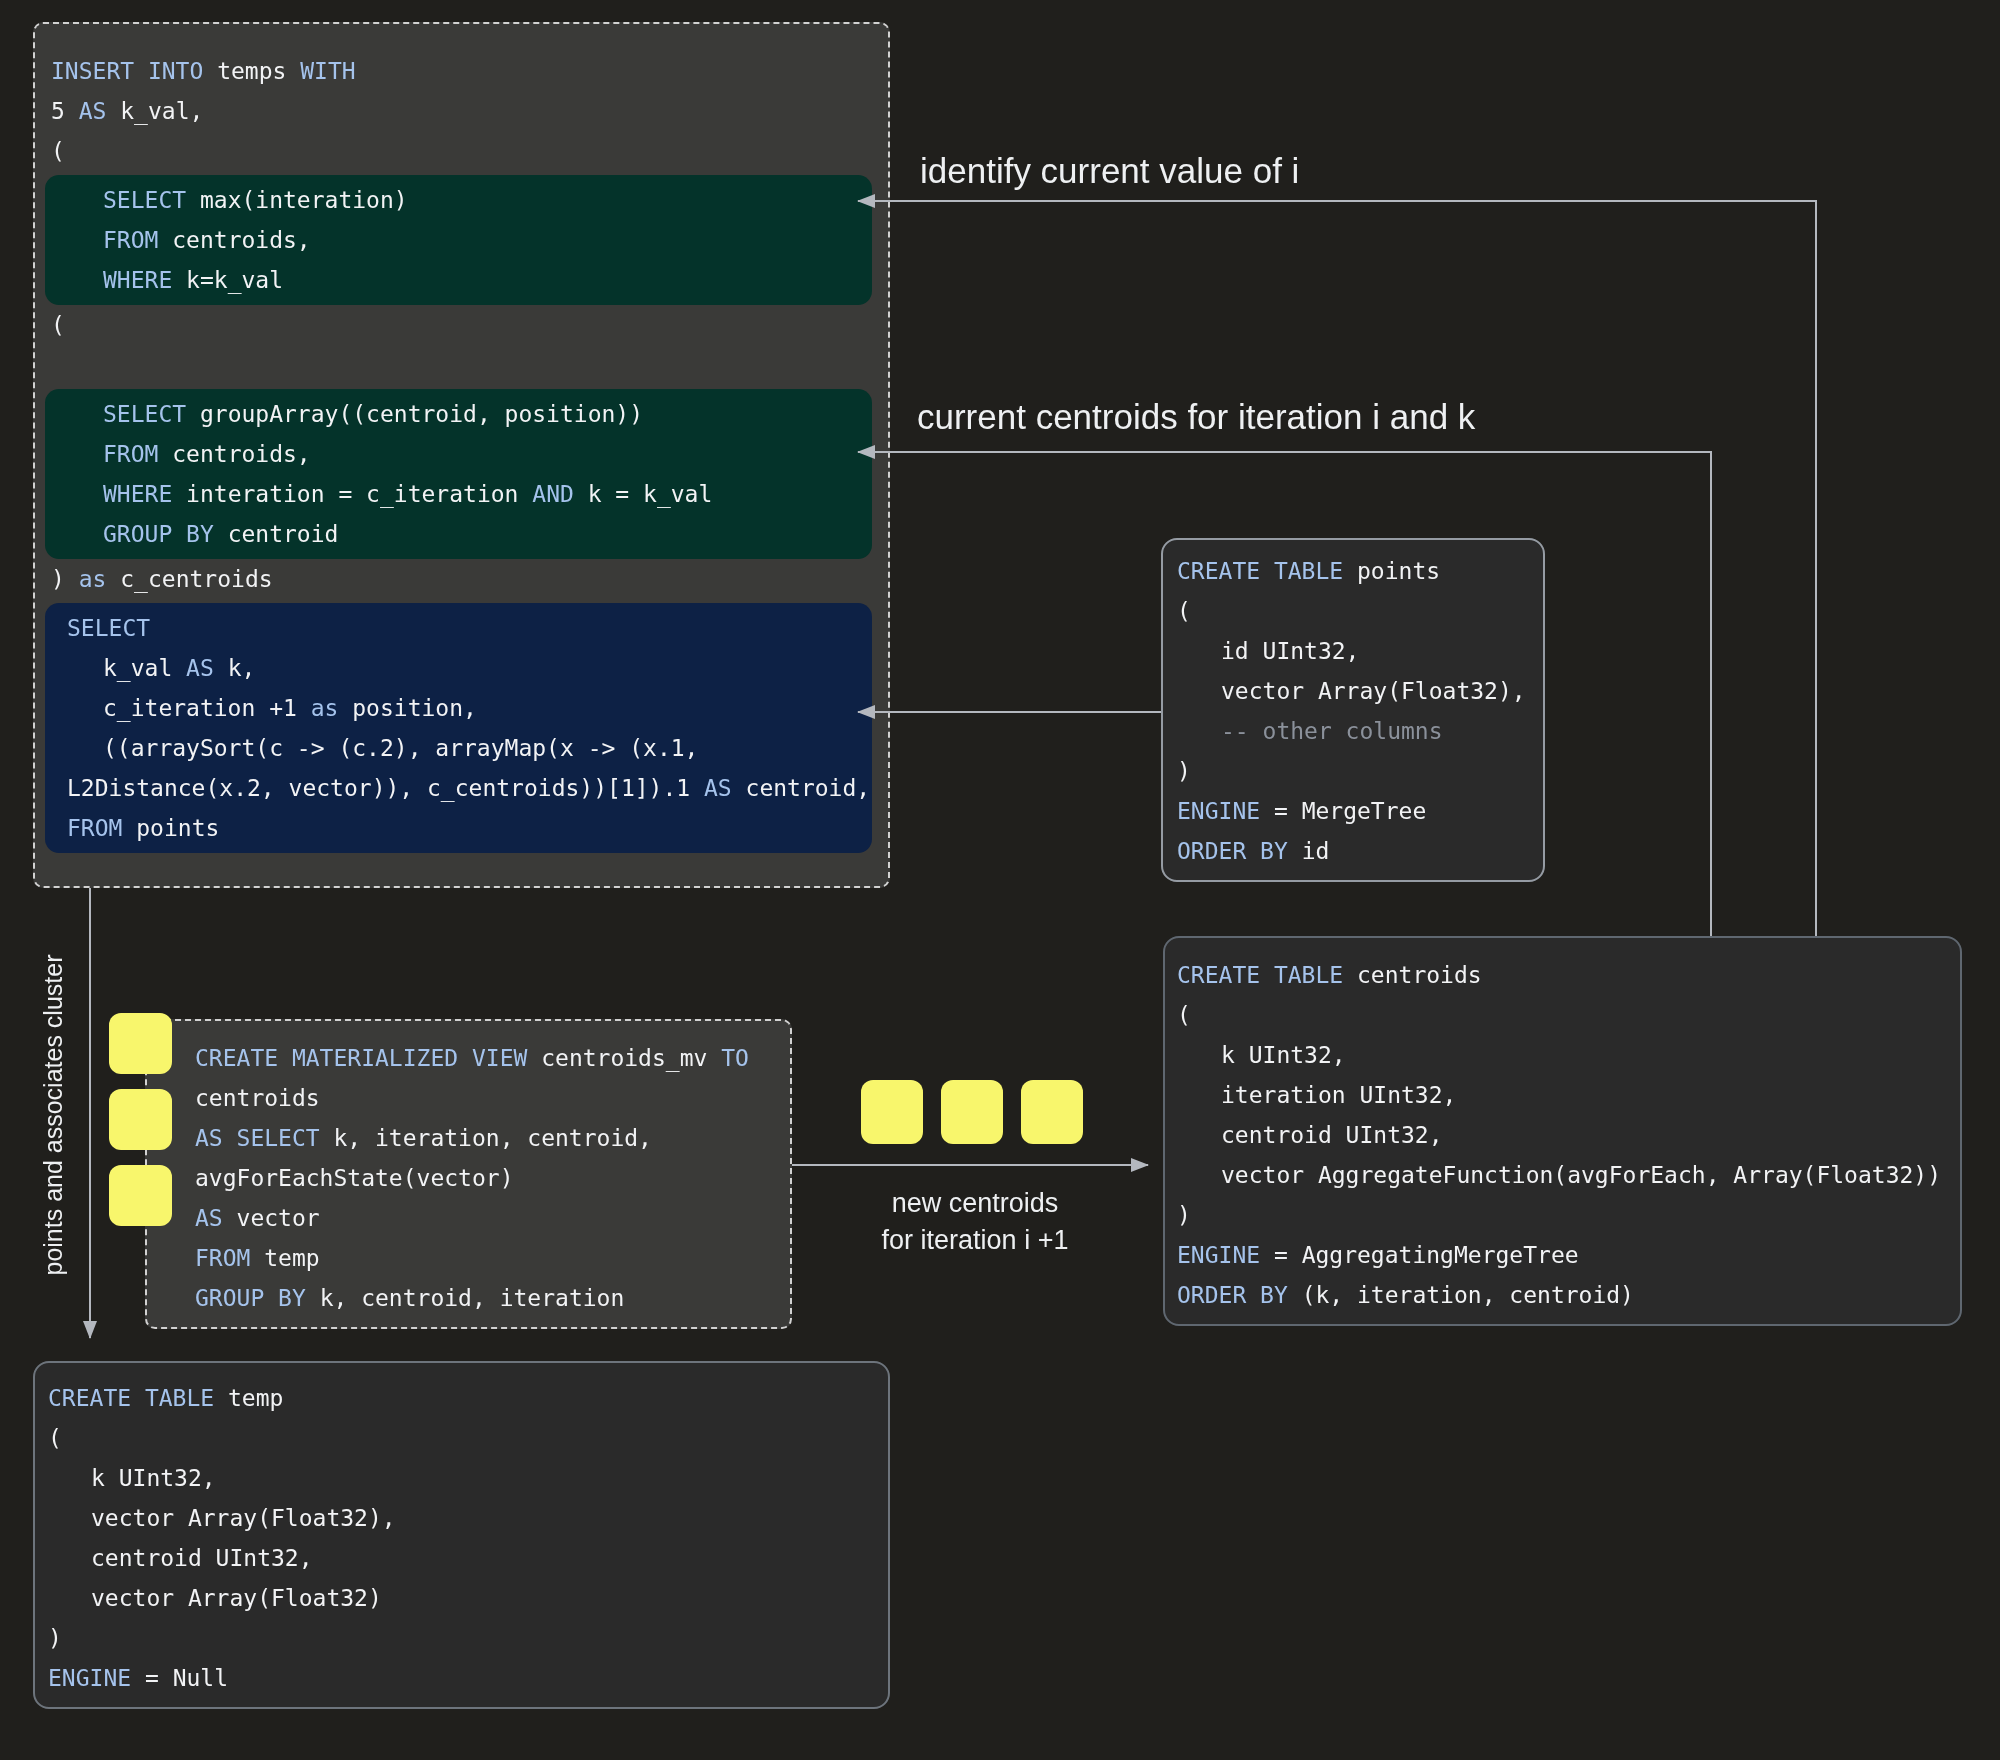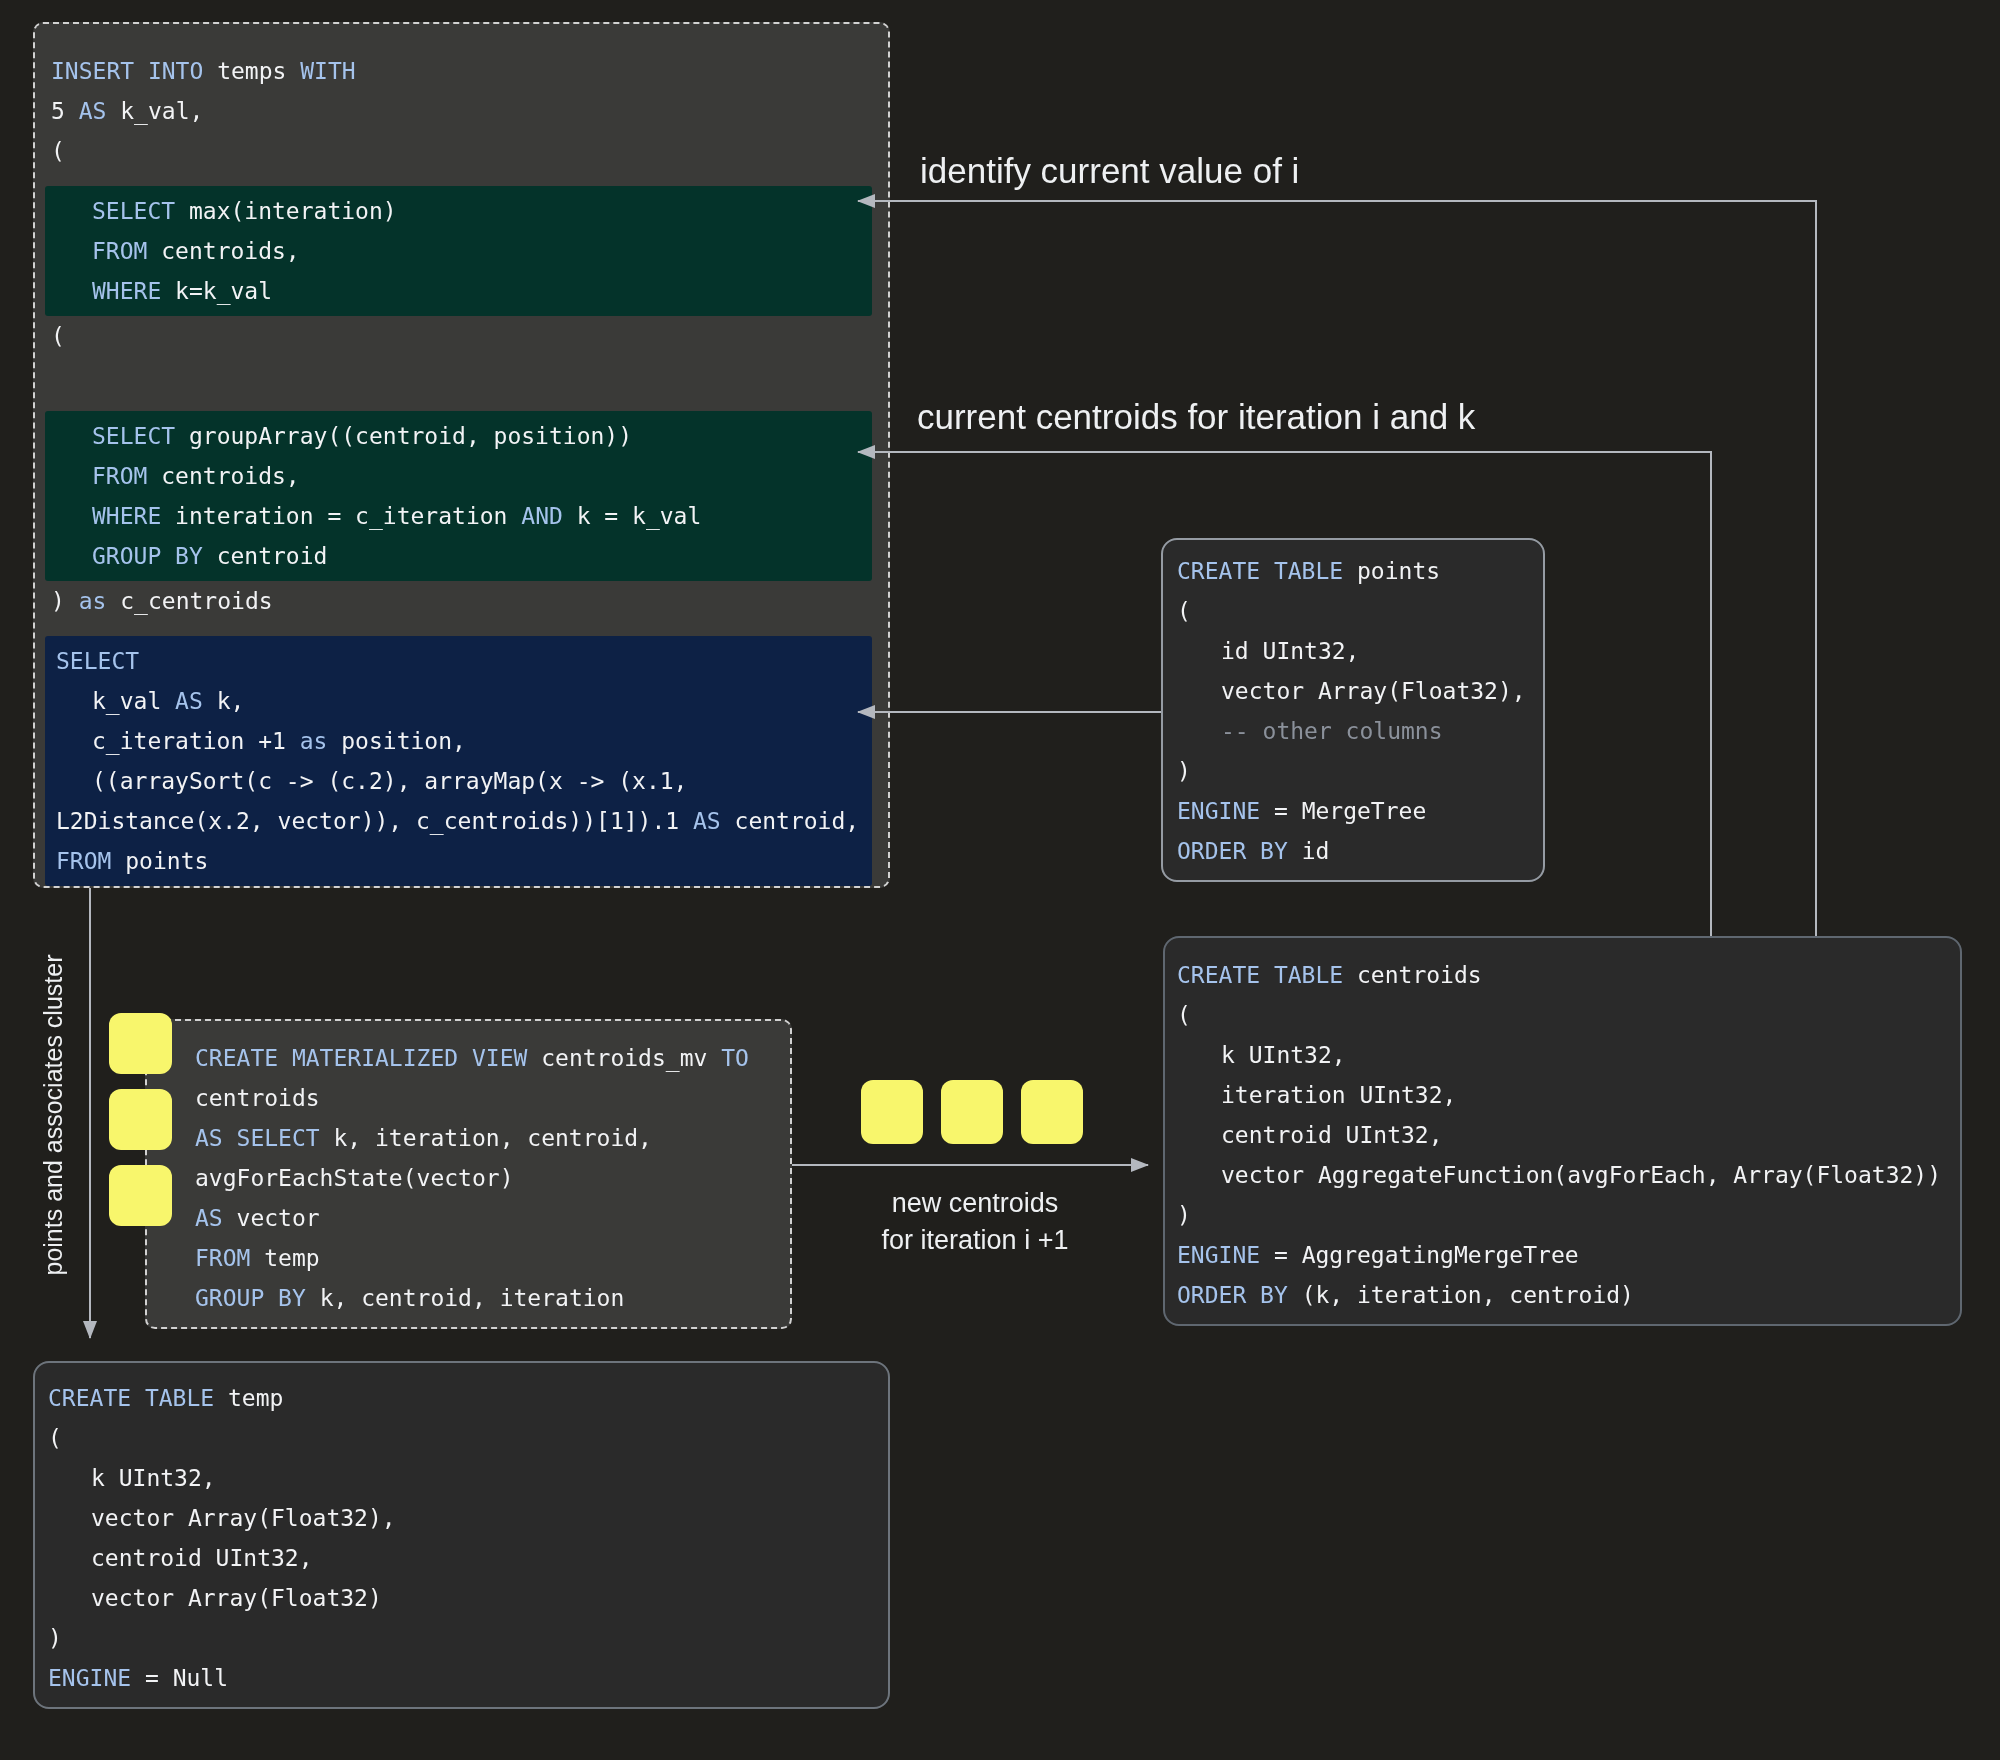--- a/index.html
+++ b/index.html
@@ -16,21 +16,21 @@
   }
   .codebox{position:absolute;box-sizing:border-box;font-size:23px;color:var(--text);z-index:1;}
   .dashed{background:var(--box_bg);border:2px dashed var(--dashed_border);border-radius:10px;}
   .panel{background:var(--panel_bg);border:2px solid #7b828a;border-radius:16px;}
   .b-light{border-color:#959ba3;}
   .b-mid{border-color:#6d747c;}
   .b-dim{border-color:#5f6770;}
   .cl{height:40px;line-height:40px;white-space:pre;}
   .cl.ind0{padding-left:14px;}
   .cl.ind1{padding-left:58px;}
-  .part.hl{margin:15px 16px 0 10px;padding:5px 5px;border-radius:3px;}
+  .part.hl{margin:4px 16px 0 10px;padding:5px 16px;border-radius:14px;}
   .hl-green{background:var(--green_highlight);}
   .hl-navy{background:var(--navy_highlight);}
   .k{color:var(--keyword);}
   .p{color:var(--text);}
   .c{color:var(--comment);}
   #insert-box{left:33px;top:22px;width:857px;height:866px;padding-top:27px;}
   #insert-box .plain .cl.ind0{padding-left:16px;}
   #insert-box .hl .cl.ind0{padding-left:6px;}
   #insert-box .hl .cl.ind1{padding-left:42px;}
   #points-box{left:1161px;top:538px;width:384px;height:344px;padding-top:11px;}

